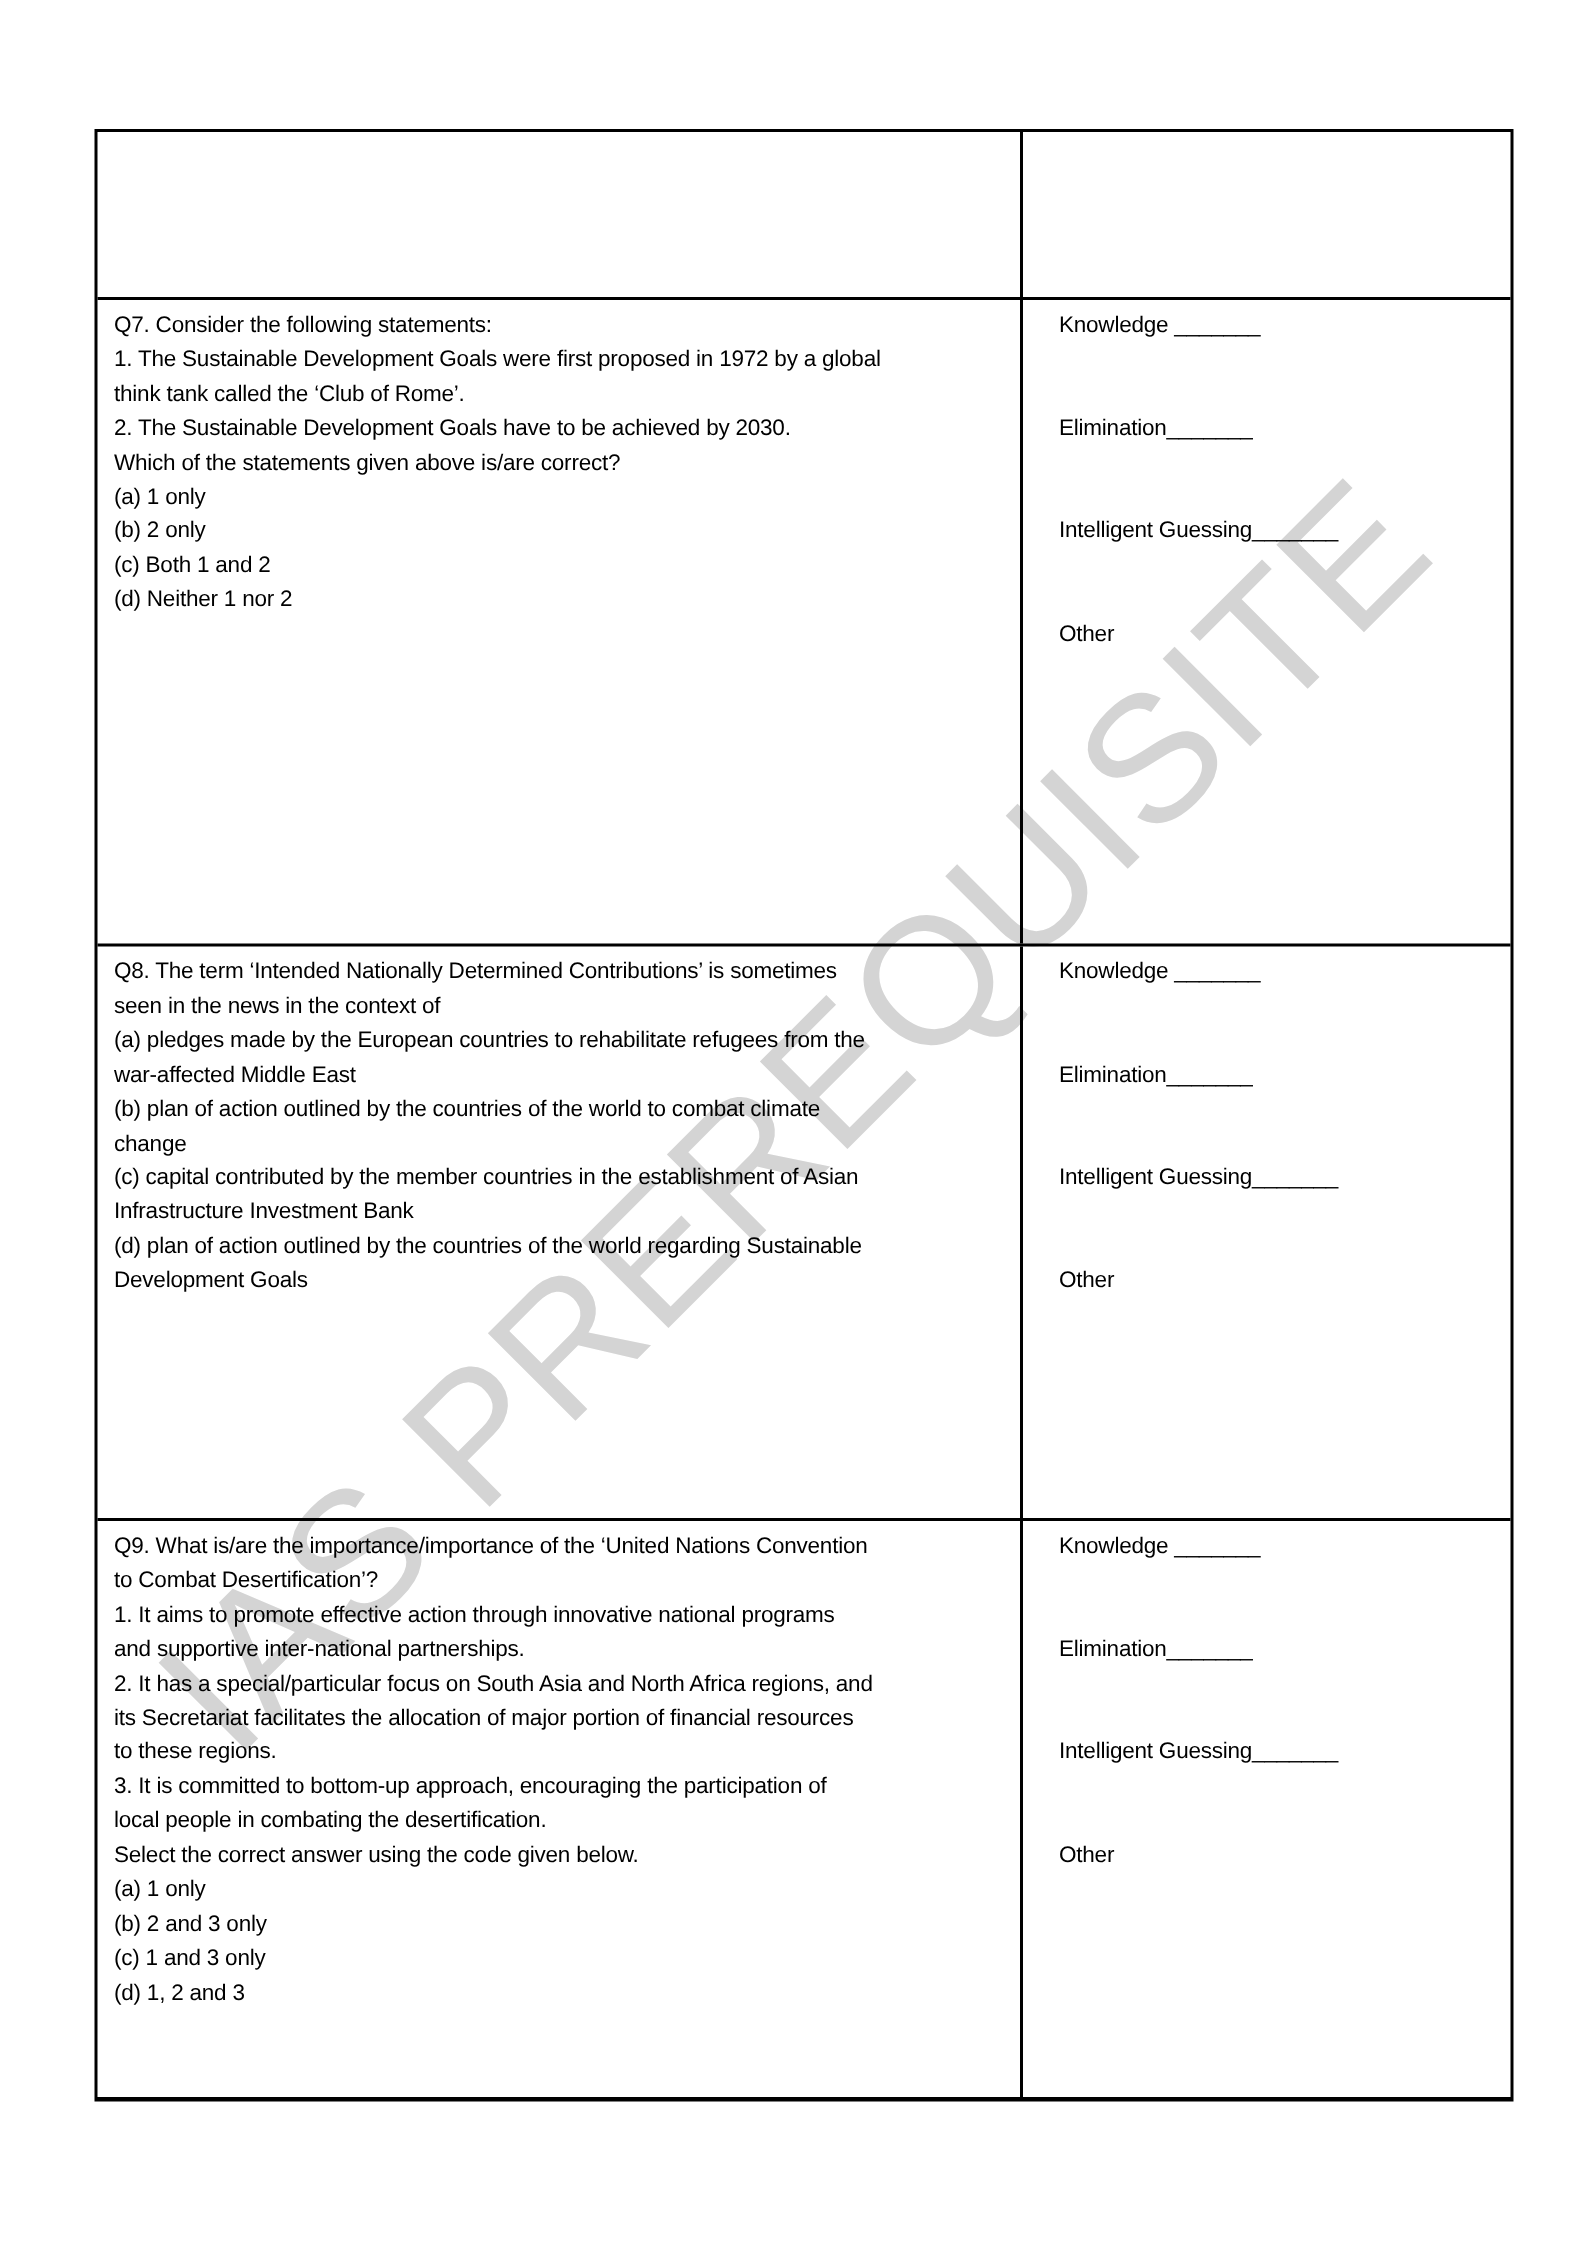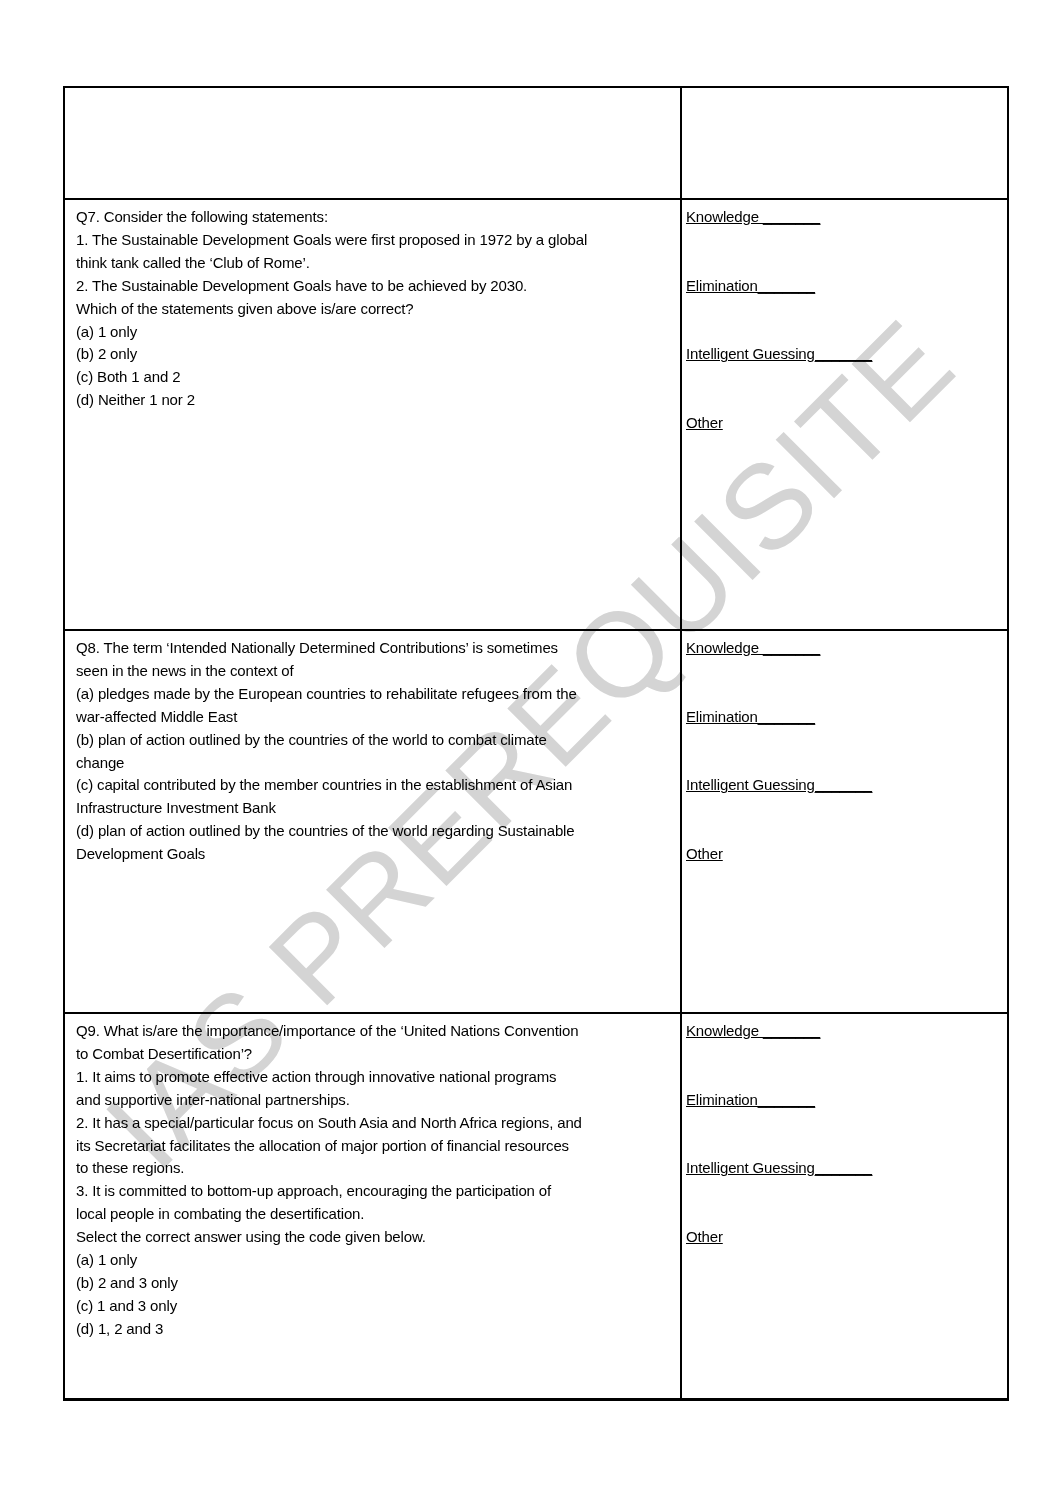--- a/index.html
+++ b/index.html
@@ -50,22 +50,21 @@
   .row-q9     { height: 386px; justify-content: space-between; }
 
   .cell { height: 100%; }
   .cell-left {
     width: 617px;
     border-right: 2px solid #000;
     padding: 6px 4px 0 11px;
   }
   .cell-right {
     width: 325px;
-    padding: 6px 6px 0 4px;
-    text-decoration: underline;
+    padding: 6px 6px 0 24px;
   }
 
   .qtext {
     font-size: 15px;
     line-height: 22.9px;
     letter-spacing: -0.15px;
     white-space: pre-line;
   }
 
   .assess-label {

